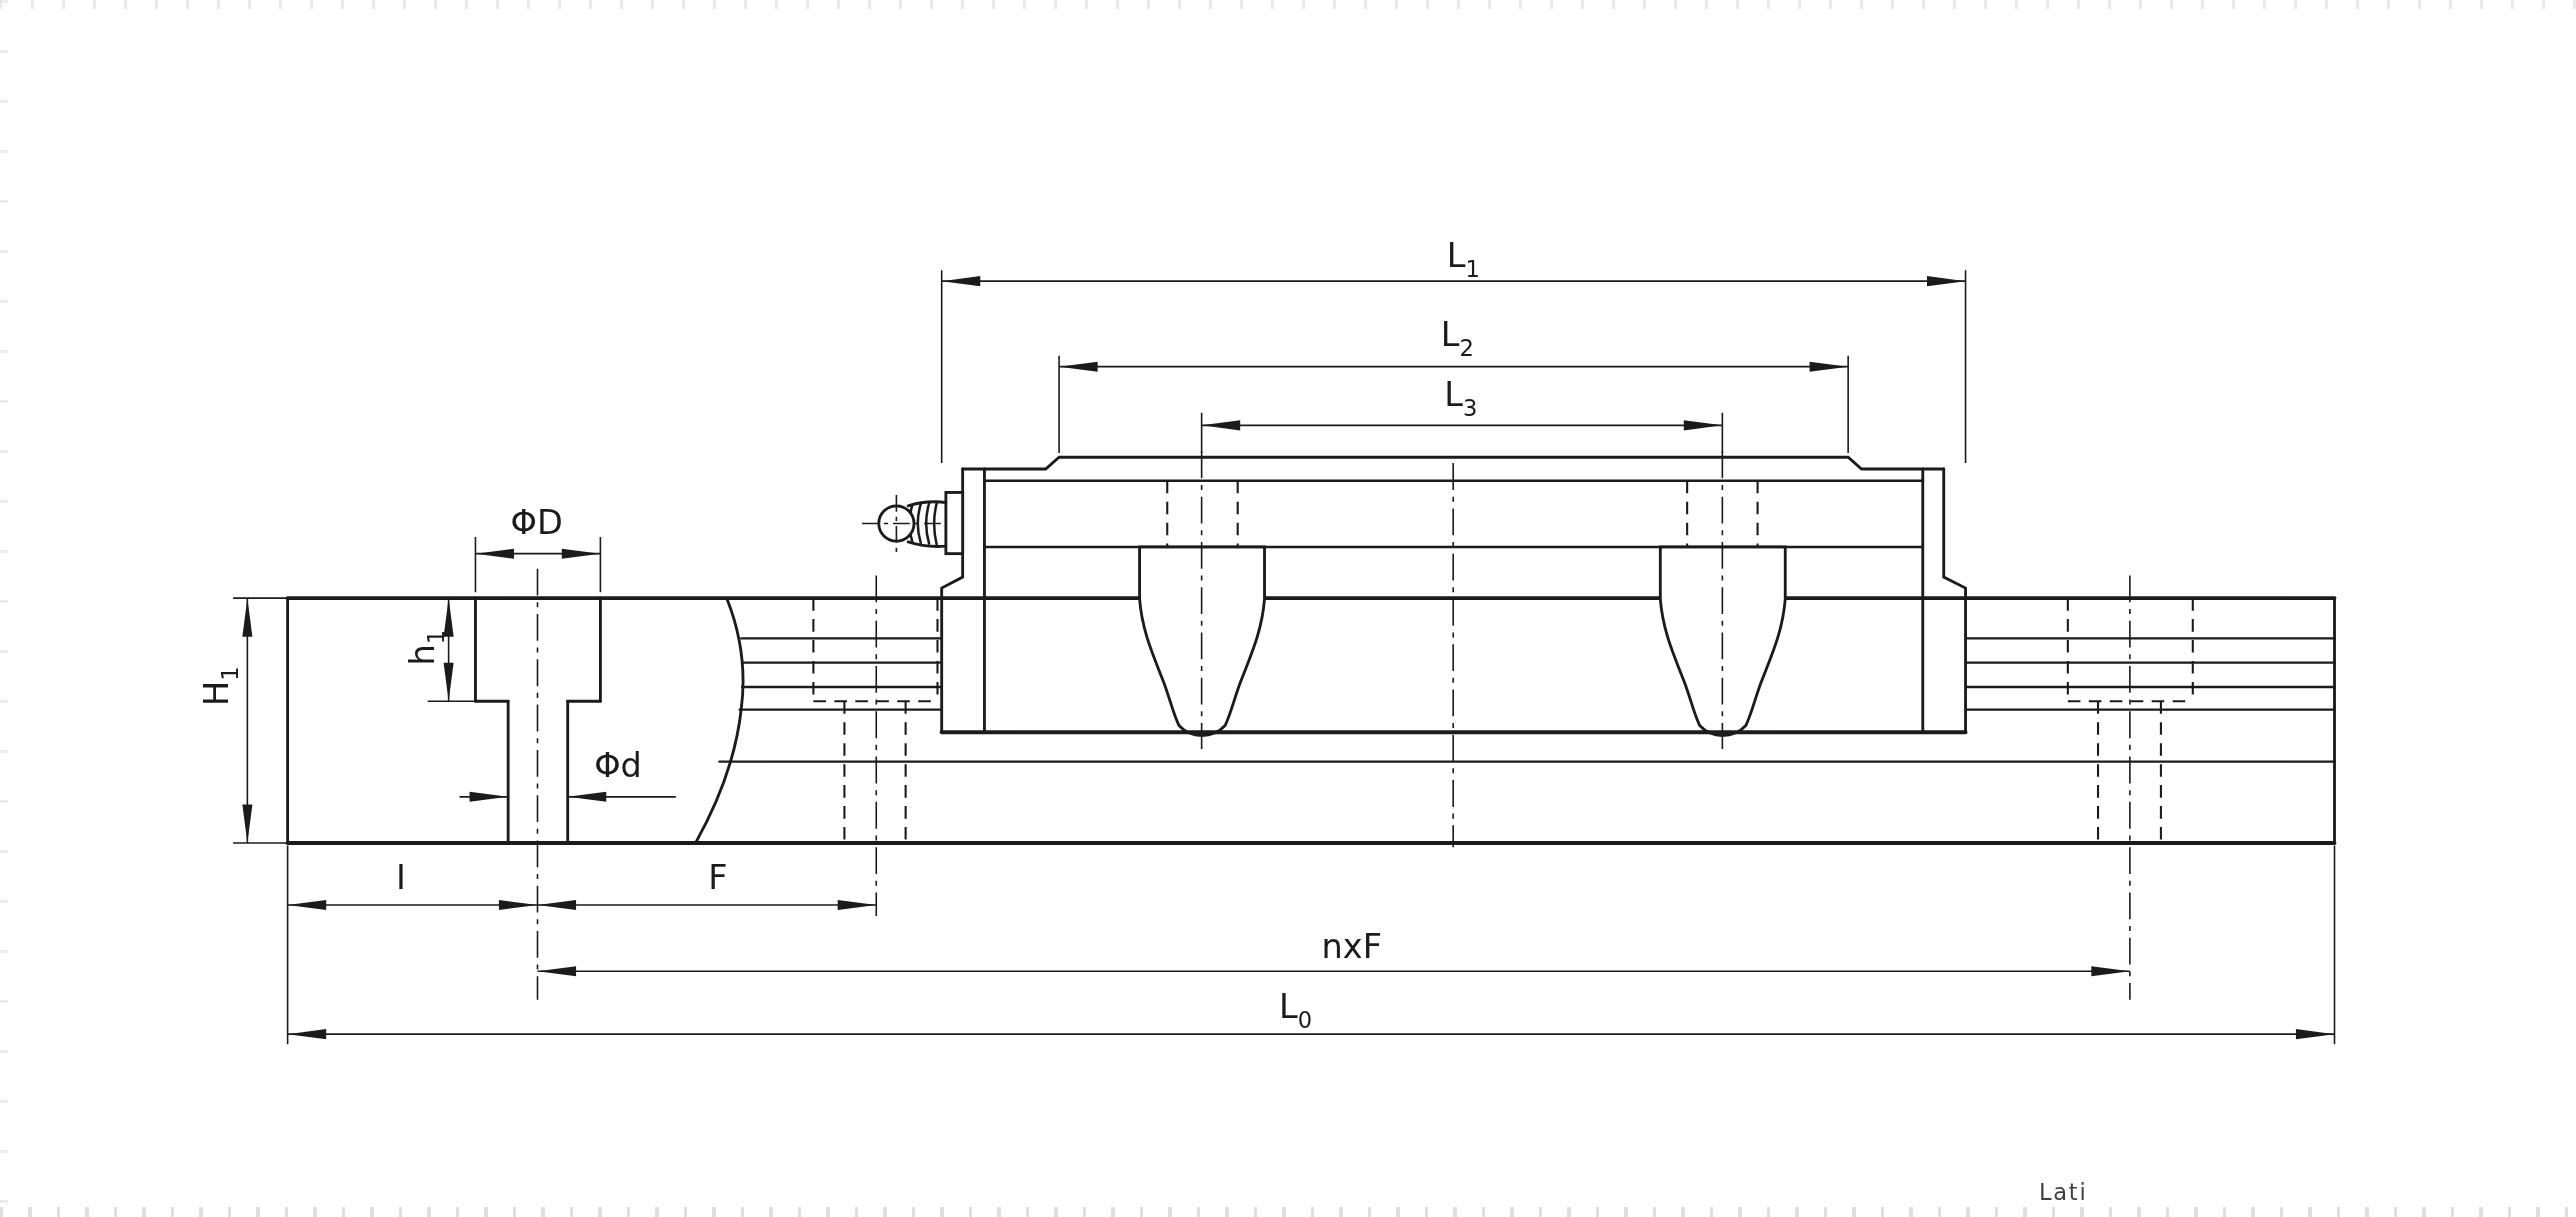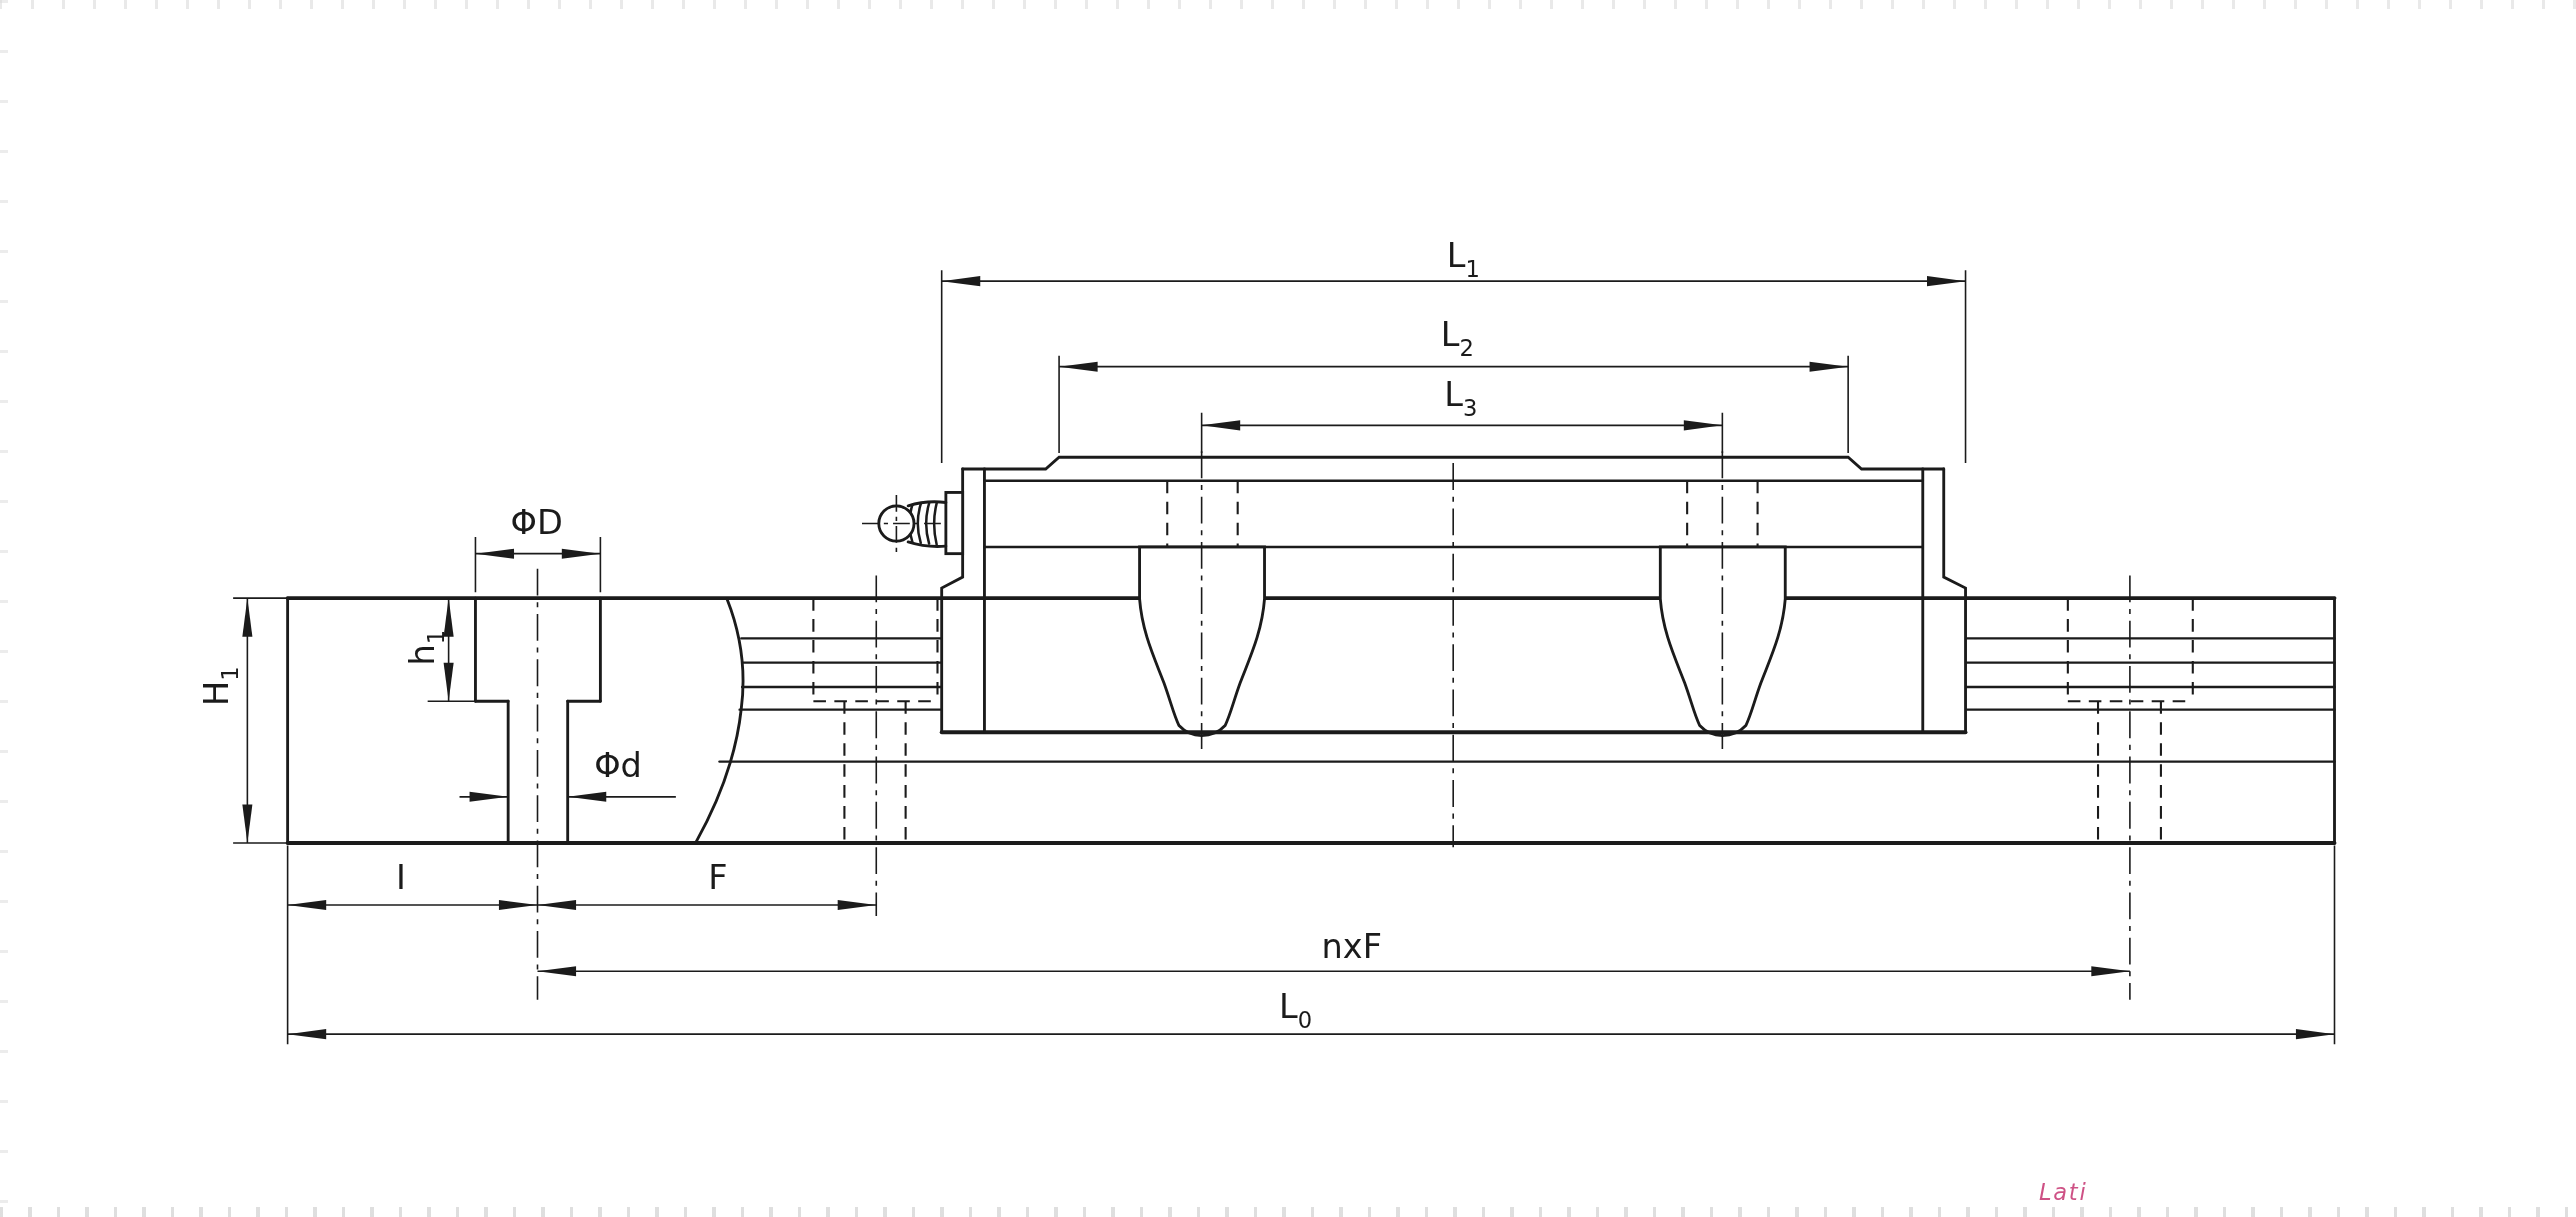--- a/index.html
+++ b/index.html
@@ -37,22 +37,22 @@
   .dim  {stroke:#1b1b1b;stroke-width:1.9;fill:none;}
   .ext  {stroke:#1b1b1b;stroke-width:1.9;fill:none;}
   .whitefill{fill:#ffffff;}
   text.dimlabel{
     font-family:"DejaVu Sans","Liberation Sans",sans-serif;
     font-size:40px;fill:#1b1b1b;text-anchor:middle;
   }
   text.dimlabel tspan.sub{font-size:27px;}
   .watermark{
     position:absolute;left:2039px;top:1179px;
-    font-size:22.6px;color:#be185d;opacity:.75;
-    letter-spacing:1.7px;font-family:"DejaVu Sans","Liberation Sans",sans-serif;font-style:italic;
+    font-size:22.6px;color:#000000;opacity:.75;
+    letter-spacing:1.7px;font-family:"DejaVu Sans","Liberation Sans",sans-serif;
   }
 </style>
 </head>
 <body>
 
 <div class="page">
   <div class="edge-ticks-top"></div>
   <div class="edge-ticks-left"></div>
   <div class="edge-ticks-bottom"></div>
 

